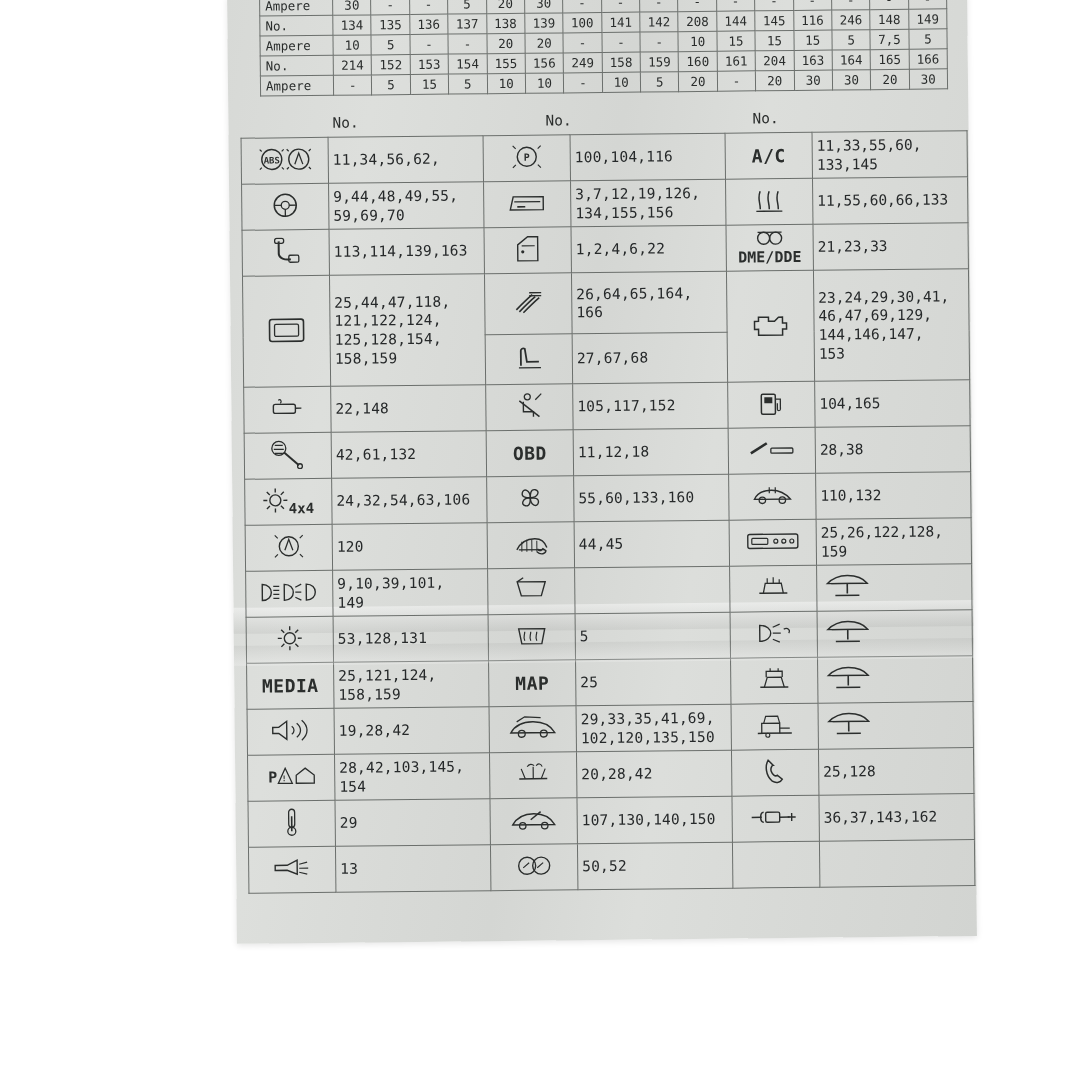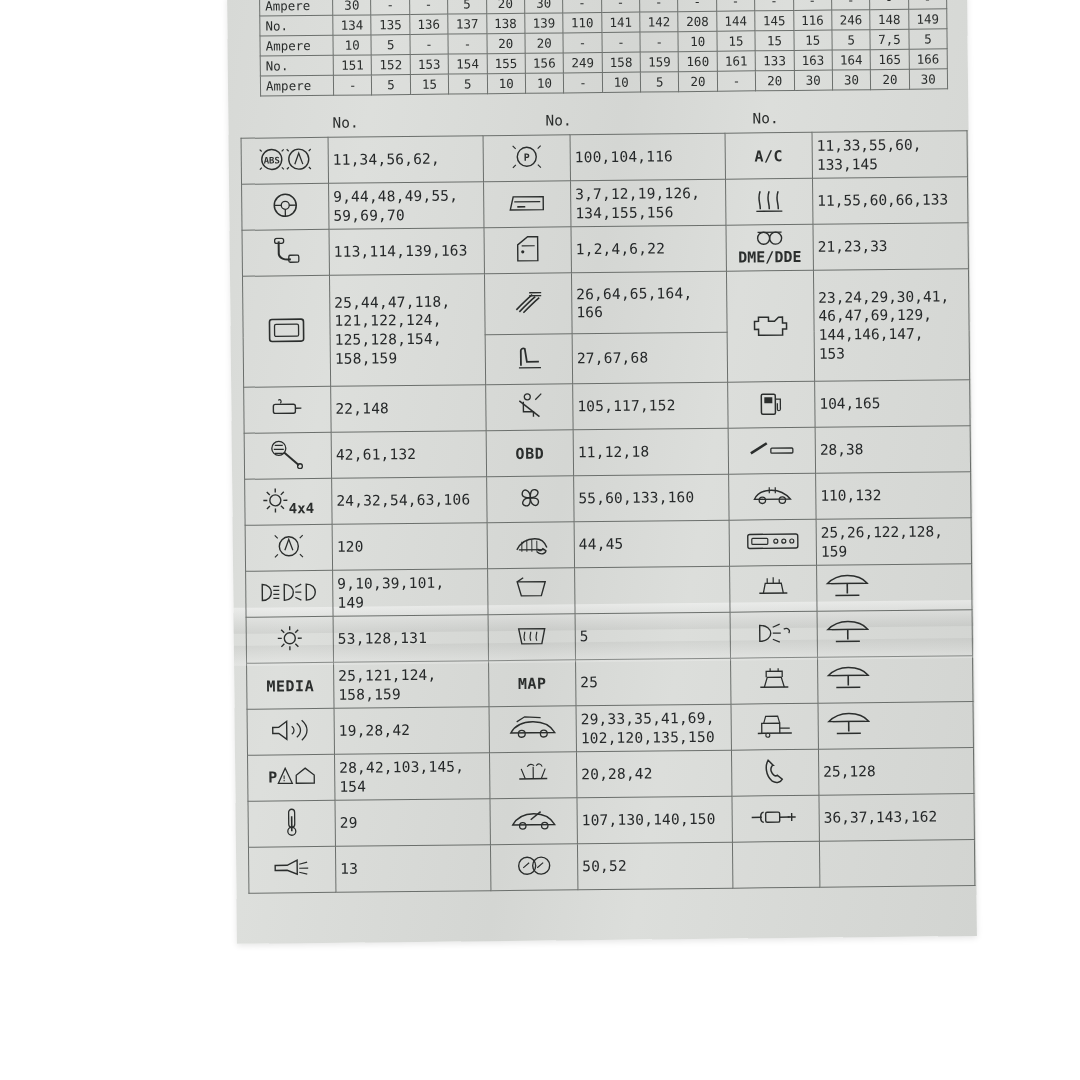--- a/index.html
+++ b/index.html
@@ -82,21 +82,21 @@
   td.nums3{width:146px;line-height:1.28;}
   .rowtall{height:46px;}
 
   .sym{
     display:inline-block;
     color:#2b2e2d;
     line-height:1;
     font-weight:bold;
   }
   .sym svg{display:block;margin:0 auto;}
-  .txtsym{font-size:15px;letter-spacing:0.5px;}
+  .txtsym{font-size:18px;letter-spacing:0.5px;}
   .small-txt{font-size:12px;letter-spacing:0;}
   .dme{font-size:15px;letter-spacing:0;line-height:1.1;}
 </style>
 </head>
 <body>
 
 <div id="sheet">
 
   <div class="amp-wrap">
     <table class="amp">
@@ -121,21 +121,21 @@
         <td>-</td>
       </tr>
       <tr>
         <td class="lbl">No.</td>
         <td>134</td>
         <td>135</td>
         <td>136</td>
         <td>137</td>
         <td>138</td>
         <td>139</td>
-        <td>110</td>
+        <td>100</td>
         <td>141</td>
         <td>142</td>
         <td>208</td>
         <td>144</td>
         <td>145</td>
         <td>116</td>
         <td>246</td>
         <td>148</td>
         <td>149</td>
       </tr>
@@ -153,32 +153,32 @@
         <td>10</td>
         <td>15</td>
         <td>15</td>
         <td>15</td>
         <td>5</td>
         <td>7,5</td>
         <td>5</td>
       </tr>
       <tr>
         <td class="lbl">No.</td>
-        <td>151</td>
+        <td>214</td>
         <td>152</td>
         <td>153</td>
         <td>154</td>
         <td>155</td>
         <td>156</td>
         <td>249</td>
         <td>158</td>
         <td>159</td>
         <td>160</td>
         <td>161</td>
-        <td>133</td>
+        <td>204</td>
         <td>163</td>
         <td>164</td>
         <td>165</td>
         <td>166</td>
       </tr>
       <tr>
         <td class="lbl">Ampere</td>
         <td>-</td>
         <td>5</td>
         <td>15</td>

